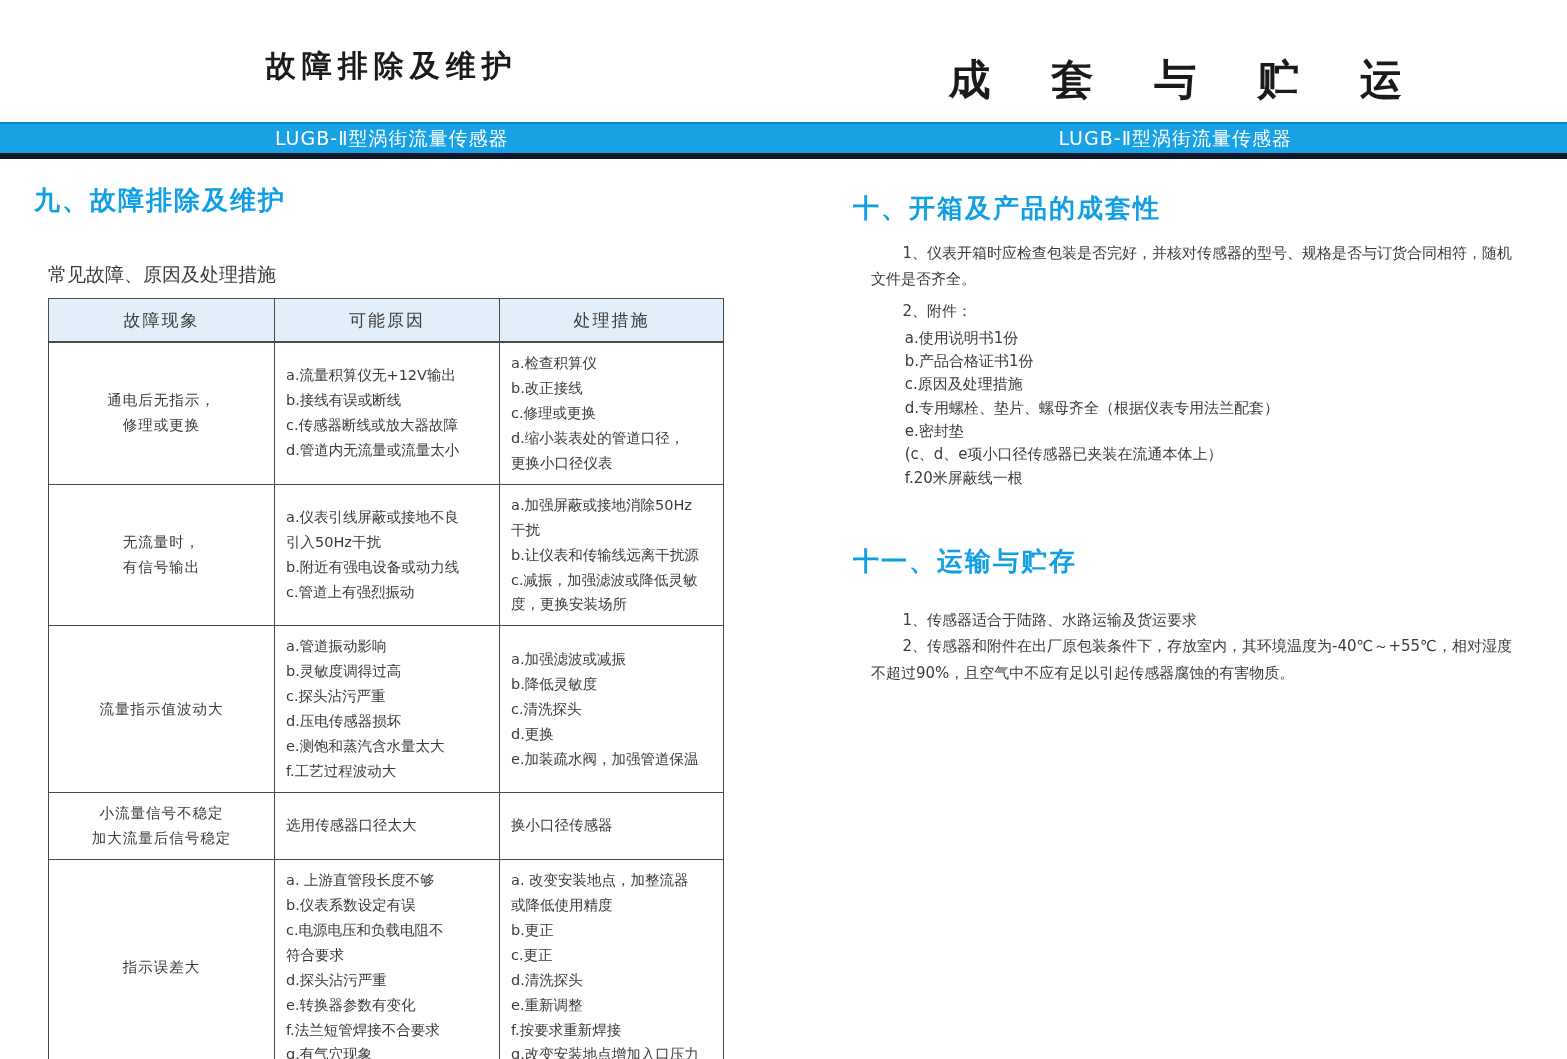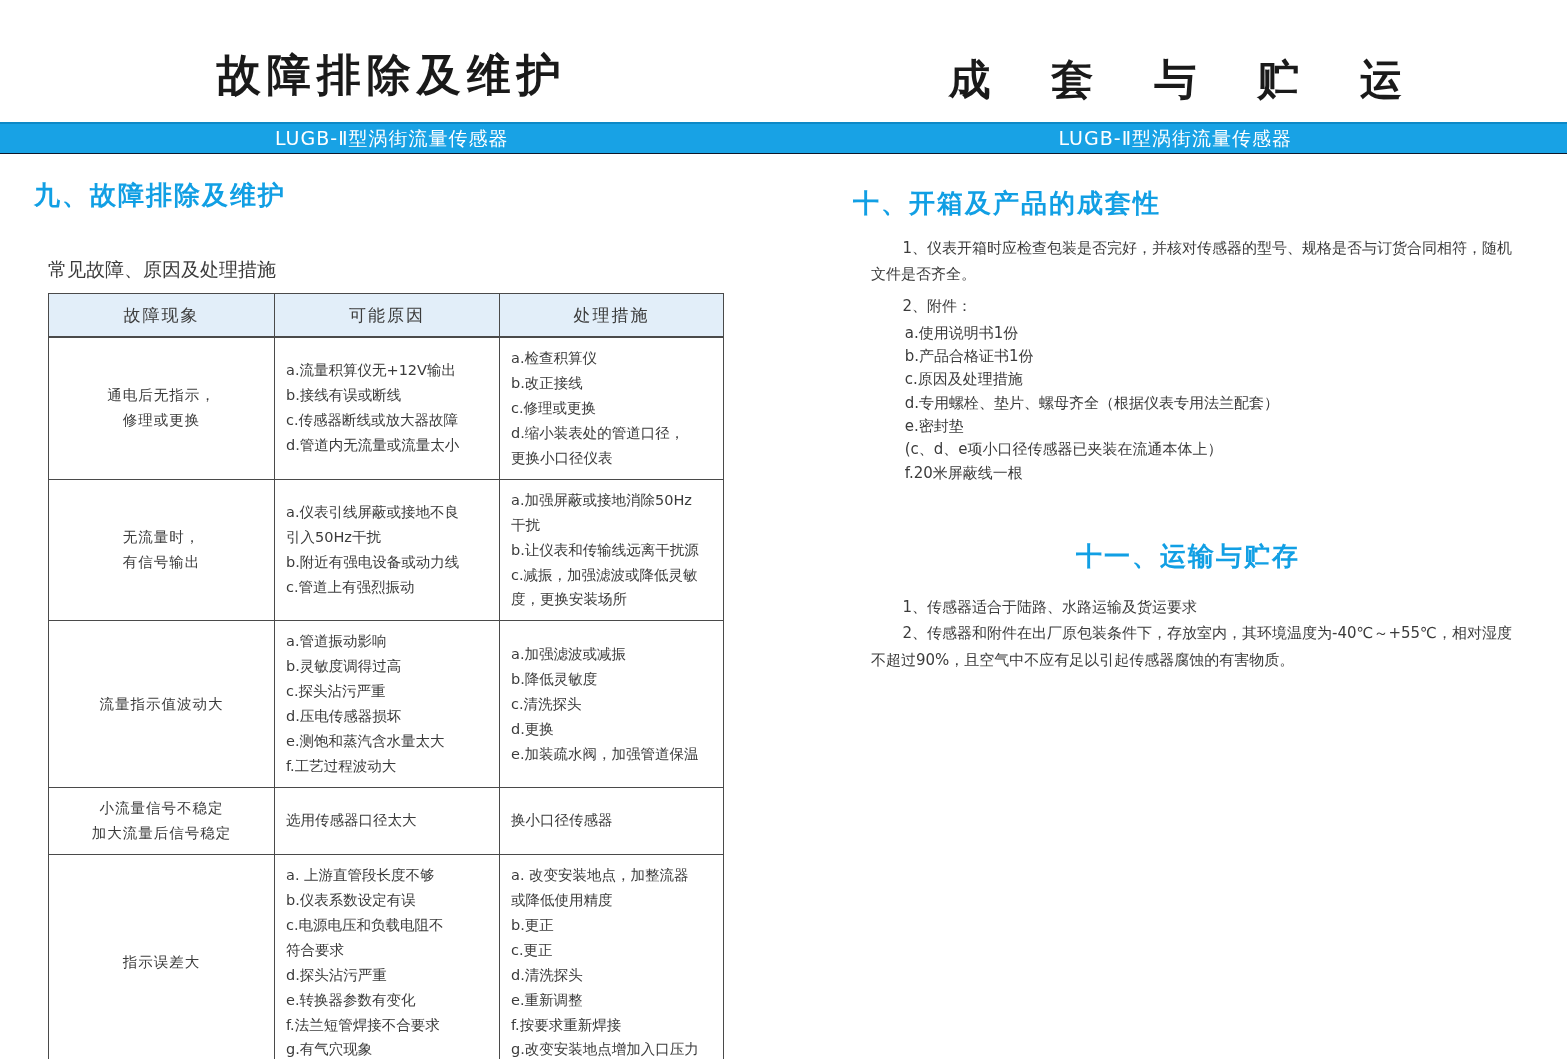--- a/index.html
+++ b/index.html
@@ -27,37 +27,37 @@
     box-sizing: border-box;
   }
   .page-title {
     font-family: "DejaVu Serif", serif;
     font-weight: bold;
     color: #1a1a1a;
     margin: 0;
   }
   .page-title.left {
     padding-top: 46px;
-    font-size: 44px;
+    font-size: 30px;
     letter-spacing: 6px;
   }
   .page-title.right {
     padding-top: 52px;
     font-size: 42px;
     letter-spacing: 1.45em;
     text-indent: 1.45em; 
     white-space: nowrap;
   }
 
   
   .banner {
     height: 29px;
     background: #18a2e5;
     border-top: 2px solid #0d88c6;
-    border-bottom: 1px solid #0f172a;
+    border-bottom: 6px solid #0f172a;
     display: flex;
   }
   .banner-half {
     width: 50%;
     display: flex;
     align-items: center;
     justify-content: center;
     color: #ffffff;
     font-size: 19px;
     letter-spacing: 1px;
@@ -143,21 +143,21 @@
     margin: 6px 0 4px 18px;
     padding-left: 2.1em;
   }
   .attachment-list {
     font-size: 15px;
     line-height: 1.56;
     margin: 2px 0 0 18px;
     padding-left: 2.25em;
     white-space: pre-line;
   }
-  .section-heading.second { margin-top: 54px; margin-bottom: 20px; text-align: center; }
+  .section-heading.second { margin-top: 54px; margin-bottom: 28px; }
 </style>
 </head>
 <body>
 
 <div class="titles-row">
   <div class="title-half">
     <h1 class="page-title left">故障排除及维护</h1>
   </div>
   <div class="title-half">
     <h1 class="page-title right">成套与贮运</h1>

